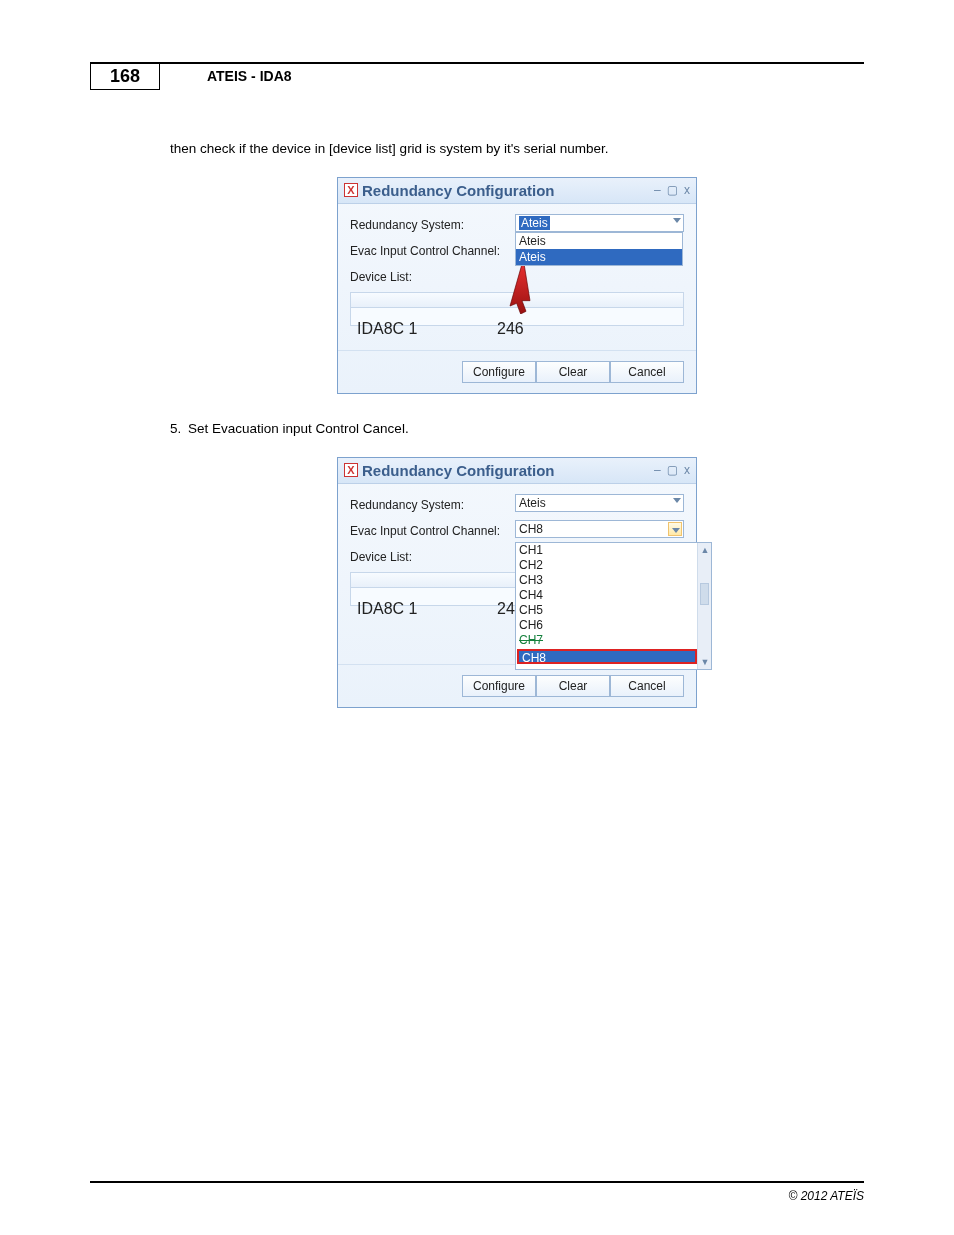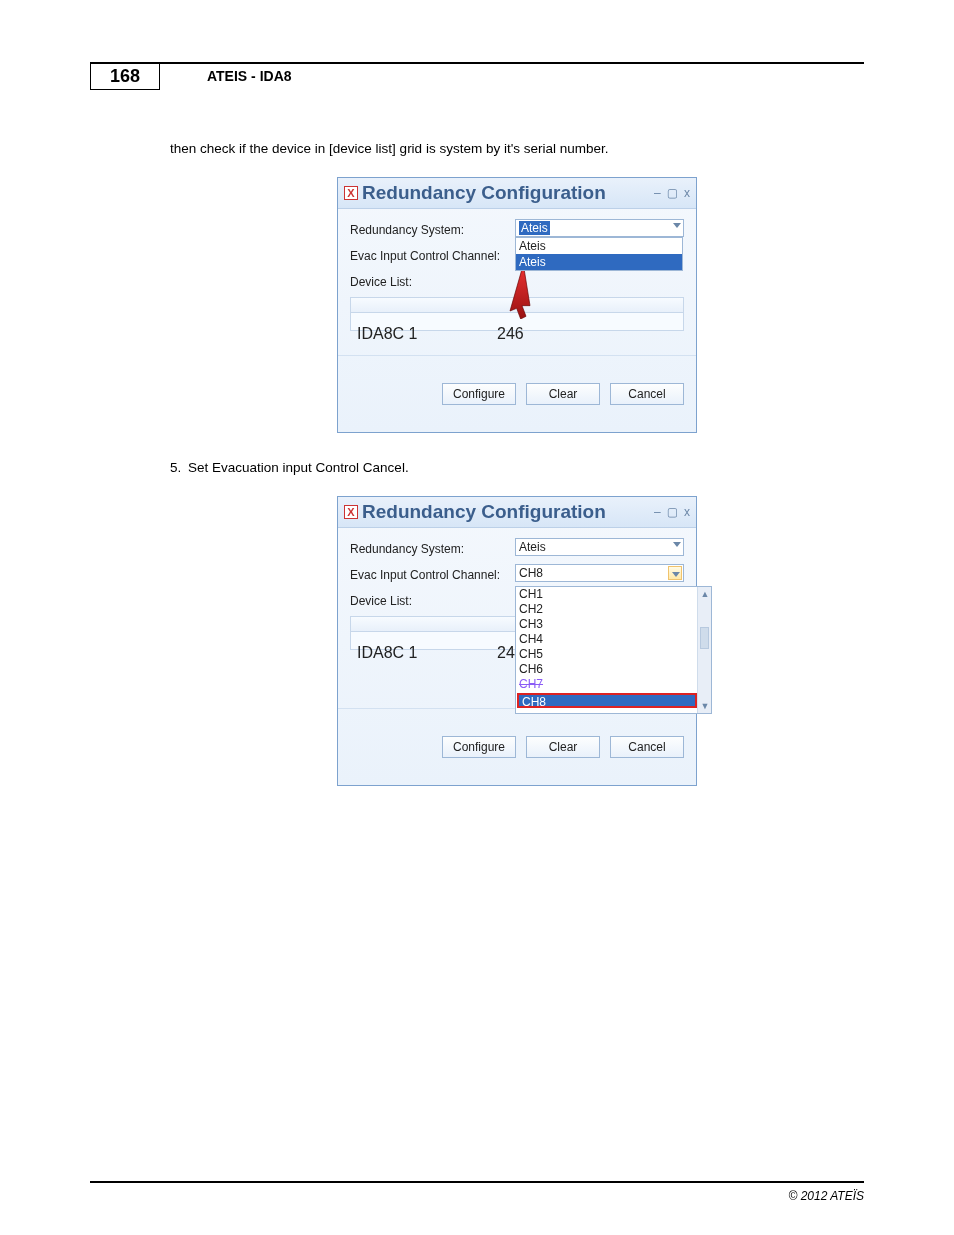--- a/index.html
+++ b/index.html
@@ -62,21 +62,21 @@
     display: flex; align-items: center;
   }
   .dlg-icon {
     width: 14px; height: 14px;
     background: #fff;
     border: 1px solid #c33;
     margin-right: 4px;
     display: inline-flex; align-items: center; justify-content: center;
     color: #c33; font-weight: bold; font-size: 11px;
   }
-  .dlg-title-text { color: #3b5e8c; font-weight: bold; font-size: 19px; flex: 1; }
+  .dlg-title-text { color: #3b5e8c; font-weight: bold; font-size: 15px; flex: 1; }
   .winbtns { display: flex; gap: 6px; }
   .winbtn { color: #6b87a8; font-size: 12px; line-height: 1; cursor: default; }
   .dlg-body { padding: 10px 12px 12px 12px; position: relative; }
   .form-row { display: flex; align-items: flex-end; margin-bottom: 8px; min-height: 18px; }
   .form-label { width: 165px; }
   .form-field { flex: 1; position: relative; }
   .combo, .combo-open {
     border: 1px solid #9db7d6;
     background: #fff;
     height: 18px;
@@ -130,22 +130,22 @@
     border-bottom: 1px solid #c7d7ea;
     height: 18px;
     display: flex;
     background: #f7fbff;
   }
   .dev-cell { padding: 1px 6px; font-size: 16px; margin-top: 11px; }
   .dev-c1 { width: 140px; }
   .dev-c2 { width: 60px; }
   .dlg-buttons {
     border-top: 1px solid #d3e1f1;
-    padding: 27px 12px;
-    display: flex; justify-content: flex-end; gap: 10px;
+    padding: 10px 12px;
+    display: flex; justify-content: flex-end; 
   }
   .btn {
     width: 74px; height: 22px;
     border: 1px solid #9db7d6;
     background: linear-gradient(#fdfefe,#e9f1fb);
     font-size: 12px;
     cursor: default;
     display: inline-flex; align-items: center; justify-content: center;
   }
   .arrow-annot {
@@ -173,21 +173,21 @@
     display: flex; align-items: center; justify-content: center;
     color: #6b87a8; font-size: 9px;
   }
   .ch-list .scroll .up { top: 0; }
   .ch-list .scroll .dn { bottom: 0; }
   .ch-list .scroll .thumb {
     position: absolute; left: 2px; right: 2px; top: 40px; height: 22px;
     background: #cfdceb; border: 1px solid #b7c9df;
   }
   .ch-list .ch { padding: 0 3px; height: 15px; line-height: 15px; }
-  .ch-list .ch.strike { text-decoration: line-through; color: #8b5cf6; }
+  .ch-list .ch.strike { text-decoration: line-through; color: #15803d; }
   .ch-list .ch.selbox {
     border: 2px solid #d22;
     background: #2f6ac0; color: #fff;
     margin: 1px 14px 1px 1px;
   }
   .footer-rule {
     position: absolute; left: 90px; right: 90px; bottom: 52px;
     border-top: 2px solid #000;
   }
   .copyright {

